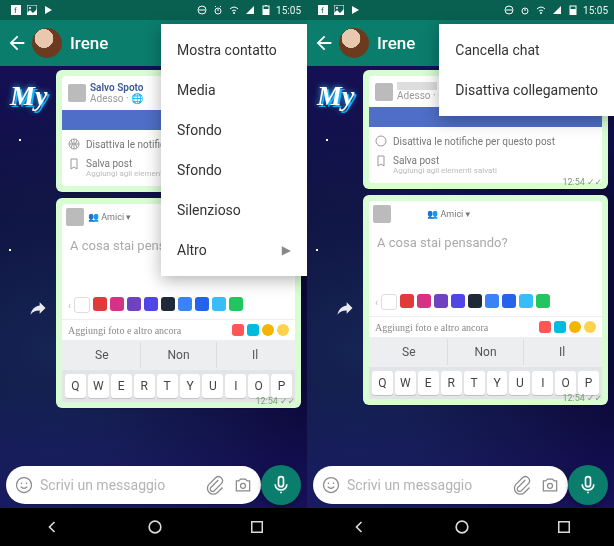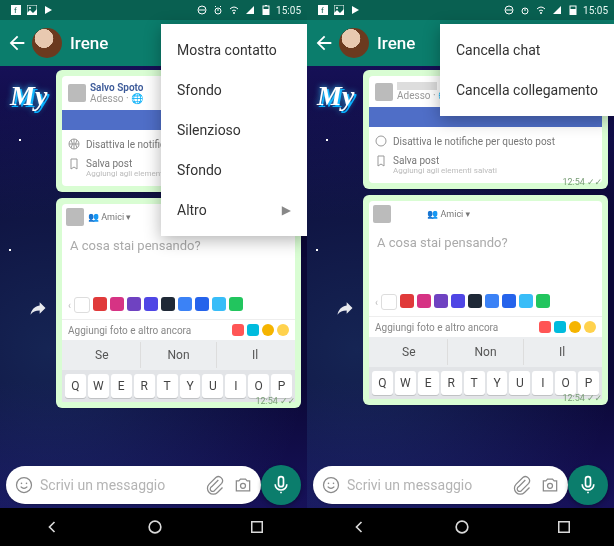--- a/index.html
+++ b/index.html
@@ -30,21 +30,21 @@
   .fb-ava{width:18px;height:18px;border-radius:2px;background:#bbb;margin-right:4px;}
   .fb-name{font-weight:600;color:#3b5998;font-size:10px;}
   .fb-sub{font-size:10px;color:#999;}
   .fb-bar{height:20px;background:#4f6ec7;margin:4px -4px;}
   .fb-row{display:flex;align-items:center;padding:4px 2px;color:#777;font-size:10px;}
   .fb-row svg,.fb-row .ico{width:12px;height:12px;margin-right:6px;flex-shrink:0;}
   .tstamp{position:absolute;right:6px;bottom:2px;font-size:9px;color:#7a9e77;display:flex;align-items:center;gap:2px;}
   .bubble2 .fb-compose{padding:8px;color:#aaa;font-size:13px;}
   .palette{display:flex;gap:3px;padding:6px;}
   .sw{width:14px;height:14px;border-radius:3px;}
-  .fb-att{display:flex;align-items:center;justify-content:space-between;padding:4px 6px;font-size:10px;color:#888;border-top:1px solid #eee;}
+  .fb-att{display:flex;align-items:center;justify-content:space-between;padding:4px 6px;font-size:10px;color:#888;border-top:1px solid #eee;font-family:Liberation Serif, serif;}
   .att-icons{display:flex;gap:3px;}
   .att-icons span{width:12px;height:12px;border-radius:3px;}
   .kbrow{display:flex;background:#eceef0;padding:2px;}
   .sugg{flex:1;text-align:center;padding:6px 0;font-size:12px;color:#555;border-right:1px solid #ddd;}
   .sugg:last-child{border:none;}
   .keys{display:flex;background:#e2e4e7;padding:3px 2px;}
   .key{flex:1;margin:1px;background:#fff;border-radius:3px;text-align:center;font-size:12px;padding:5px 0;color:#444;box-shadow:0 1px 0 rgba(0,0,0,.15);}
   .fwd{position:absolute;left:28px;color:#fff;opacity:.9;}
   .inputbar{position:absolute;left:0;right:0;bottom:38px;height:46px;display:flex;align-items:center;padding:0 6px;z-index:4;}
   .msgbox{flex:1;height:38px;background:#fff;border-radius:19px;display:flex;align-items:center;padding:0 8px;box-shadow:0 1px 2px rgba(0,0,0,.2);}
@@ -126,27 +126,30 @@
       <span class="title">Irene</span>
     </div>
 
     <div class="my">My</div>
 
     <div class="menu">
       <div class="menu-item">
           <span>Mostra contatto</span>
         </div>
       <div class="menu-item">
+          <span>Media</span>
+        </div>
+      <div class="menu-item">
           <span>Sfondo</span>
         </div>
       <div class="menu-item">
+          <span>Sfondo</span>
+        </div>
+      <div class="menu-item">
           <span>Silenzioso</span>
-        </div>
-      <div class="menu-item">
-          <span>Sfondo</span>
         </div>
       <div class="menu-item">
           <span>Altro</span>
           <span class="chev">▶</span>
         </div>
     </div>
 
     <div class="chat">
 
       <div class="bubble" style="margin-top:4px;">
@@ -354,21 +357,21 @@
       <span class="title">Irene</span>
     </div>
 
     <div class="my">My</div>
 
     <div class="menu" style="min-width:150px;">
       <div class="menu-item">
           <span>Cancella chat</span>
         </div>
       <div class="menu-item">
-          <span>Cancella collegamento</span>
+          <span>Disattiva collegamento</span>
         </div>
     </div>
 
     <div class="chat">
       <div class="bubble" style="margin-top:4px;">
         <div class="fb">
           <div class="fb-head">
             <div class="fb-ava"></div>
             <div>
               <div style="width:40px;height:8px;background:#ddd;"></div>

